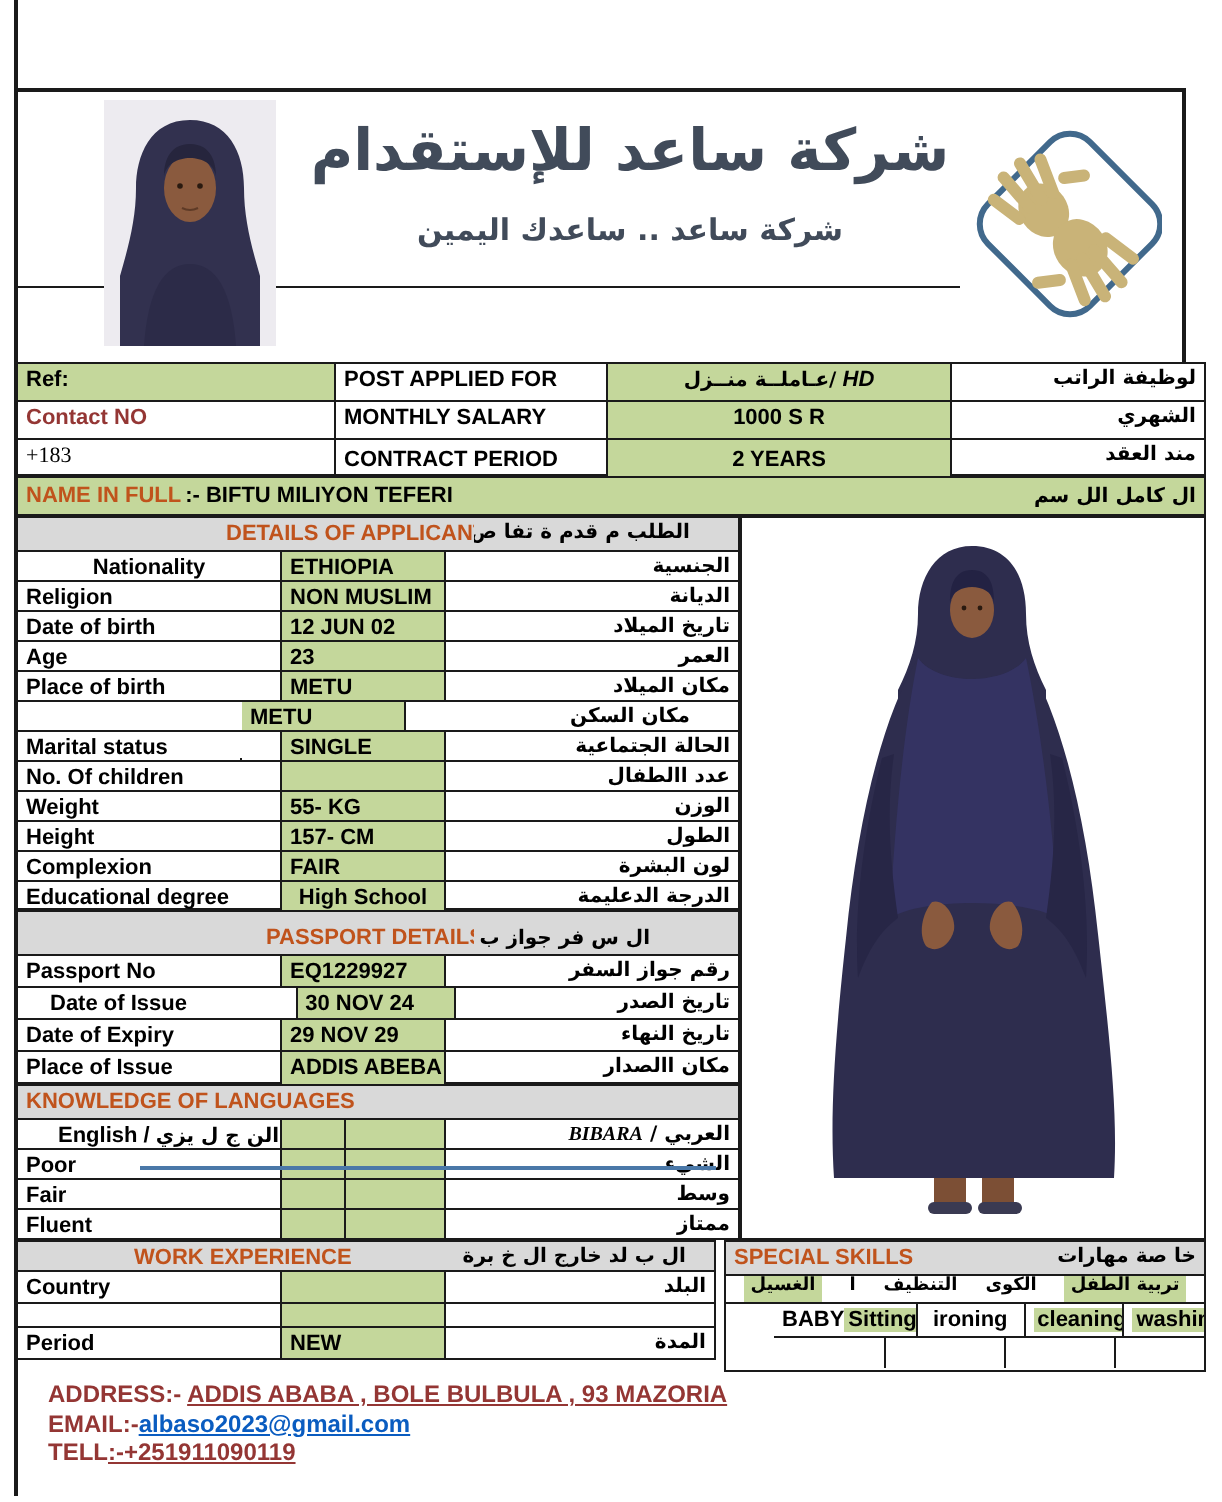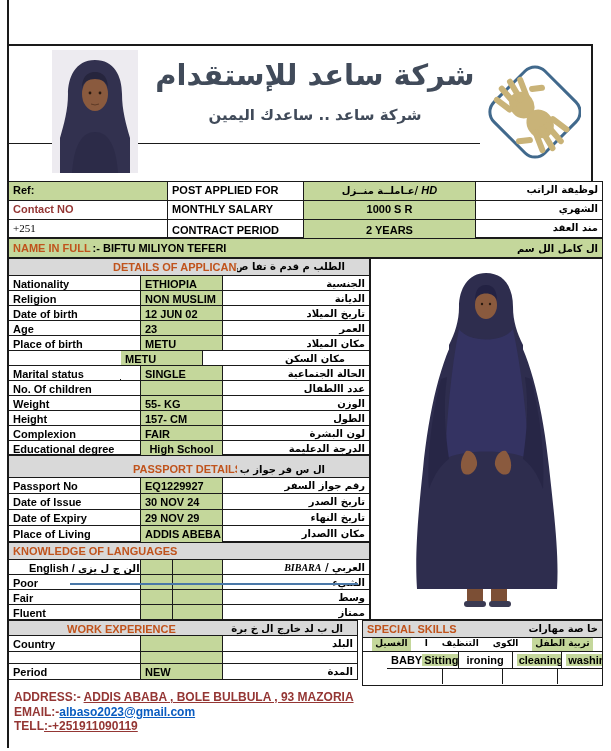--- a/index.html
+++ b/index.html
@@ -86,41 +86,41 @@
       </div>
       <div class="cell ar" style="width:126px;">لوظيفة الراتب</div>
     </div>
     <div class="row" style="height:19px;">
       <div class="cell bR maroon" style="width:159px;">Contact NO</div>
       <div class="cell bR" style="width:136px;">MONTHLY SALARY</div>
       <div class="cell bR green ctr" style="width:172px;">1000 S R</div>
       <div class="cell ar" style="width:126px;">الشهري</div>
     </div>
     <div class="row" style="height:19px;">
-      <div class="cell bR serif" style="width:159px;">+251</div>
+      <div class="cell bR serif" style="width:159px;">+183</div>
       <div class="cell bR" style="width:136px;padding-top:3px;">CONTRACT PERIOD</div>
       <div class="cell bR green ctr" style="width:172px;padding-top:3px;">2 YEARS</div>
       <div class="cell ar" style="width:126px;">مند العقد</div>
     </div>
   </div>
 
   <div class="tbl green" style="left:8px;top:238px;width:595px;height:20px;display:flex;align-items:center;">
     <span class="cell orange" style="padding-right:0;">NAME IN FULL</span>
     <span class="cell" style="padding-left:2px;">:- BIFTU MILIYON TEFERI</span>
     <span class="cell ar" style="margin-left:auto;">ال كامل الل سم</span>
   </div>
 
   <div class="tbl" style="left:8px;top:258px;width:362px;height:197px;">
     <div class="row grey" style="height:17px;">
       <div class="cell orange" style="width:228px;padding-left:104px;">DETAILS OF APPLICANT</div>
       <div class="cell ar" style="width:132px;padding-right:24px;">الطلب م قدم ة   تفا ص يل</div>
     </div>
 
     <div class="row" style="height:15px;">
-      <div class="cell bR" style="width:132px;">Nationality</div>
+      <div class="cell bR" style="width:132px;text-align:center;">Nationality</div>
       <div class="cell bR green" style="width:82px;">ETHIOPIA</div>
       <div class="cell ar" style="width:146px;">الجنسية</div>
     </div>
     <div class="row" style="height:15px;">
       <div class="cell bR" style="width:132px;">Religion</div>
       <div class="cell bR green" style="width:82px;">NON MUSLIM</div>
       <div class="cell ar" style="width:146px;">الديانة</div>
     </div>
     <div class="row" style="height:15px;">
       <div class="cell bR" style="width:132px;">Date of birth</div>
@@ -177,32 +177,32 @@
   <div class="tbl" style="left:8px;top:455px;width:362px;height:87px;">
     <div class="row grey" style="height:22px;align-items:flex-end;">
       <div class="cell orange" style="width:228px;padding-left:124px;">PASSPORT DETAILS</div>
       <div class="cell ar" style="width:132px;padding-right:44px;">ال س فر جواز ب يان ات</div>
     </div>
     <div class="row" style="height:16px;">
       <div class="cell bR" style="width:132px;">Passport No</div>
       <div class="cell bR green" style="width:82px;">EQ1229927</div>
       <div class="cell ar" style="width:146px;">رقم جواز السفر</div>
     </div>
-    <div class="row" style="height:16px;">
+    <div class="row" style="height:16px;padding-left:12px;">
       <div class="cell bR" style="width:132px;">Date of Issue</div>
       <div class="cell bR green" style="width:82px;">30 NOV 24</div>
       <div class="cell ar" style="width:146px;">تاريخ الصدر</div>
     </div>
     <div class="row" style="height:16px;">
       <div class="cell bR" style="width:132px;">Date of Expiry</div>
       <div class="cell bR green" style="width:82px;">29 NOV 29</div>
       <div class="cell ar" style="width:146px;">تاريخ النهاء</div>
     </div>
     <div class="row" style="height:16px;">
-      <div class="cell bR" style="width:132px;">Place of Living</div>
+      <div class="cell bR" style="width:132px;">Place of Issue</div>
       <div class="cell bR green ctr" style="width:82px;">ADDIS ABEBA</div>
       <div class="cell ar" style="width:146px;">مكان االصدار</div>
     </div>
   </div>
 
   <div class="tbl" style="left:8px;top:542px;width:362px;height:78px;">
     <div class="row grey" style="height:17px;">
       <div class="cell orange" style="width:100%;">KNOWLEDGE OF LANGUAGES</div>
     </div>
     <div class="row" style="height:15px;">
@@ -313,21 +313,21 @@
         <path d="M135 192 C140 198 142 208 138 214 C133 218 126 214 124 206 C123 199 129 190 135 192 Z" fill="#8a5a3e"></path>
 
         <path d="M96 330 L96 344 C96 348 112 348 112 344 L112 330 Z" fill="#7c4f35"></path>
         <path d="M120 330 L120 344 C120 348 136 348 136 344 L136 330 Z" fill="#7c4f35"></path>
         <rect x="93" y="342" width="22" height="6" rx="3" fill="#3a3a52"></rect>
         <rect x="118" y="342" width="22" height="6" rx="3" fill="#3a3a52"></rect>
       </g>
     </svg>
   </div>
 
-  <div class="abs" style="left:14px;top:690px;font-size:12px;font-weight:bold;line-height:14.5px;">
+  <div class="abs" style="left:24px;top:690px;font-size:12px;font-weight:bold;line-height:14.5px;">
     <div>
       <span class="maroon">ADDRESS:-</span>
       <span class="maroon u">ADDIS ABABA ,  BOLE  BULBULA  , 93 MAZORIA</span>
     </div>
     <div>
       <span class="maroon">EMAIL:-</span><a href="#" class="u" style="color:#0a5cc0;text-decoration:underline;">albaso2023@gmail.com</a>
     </div>
     <div>
       <span class="maroon">TELL</span><a href="#" class="maroon u" style="text-decoration:underline;">:-+251911090119</a>
     </div>

